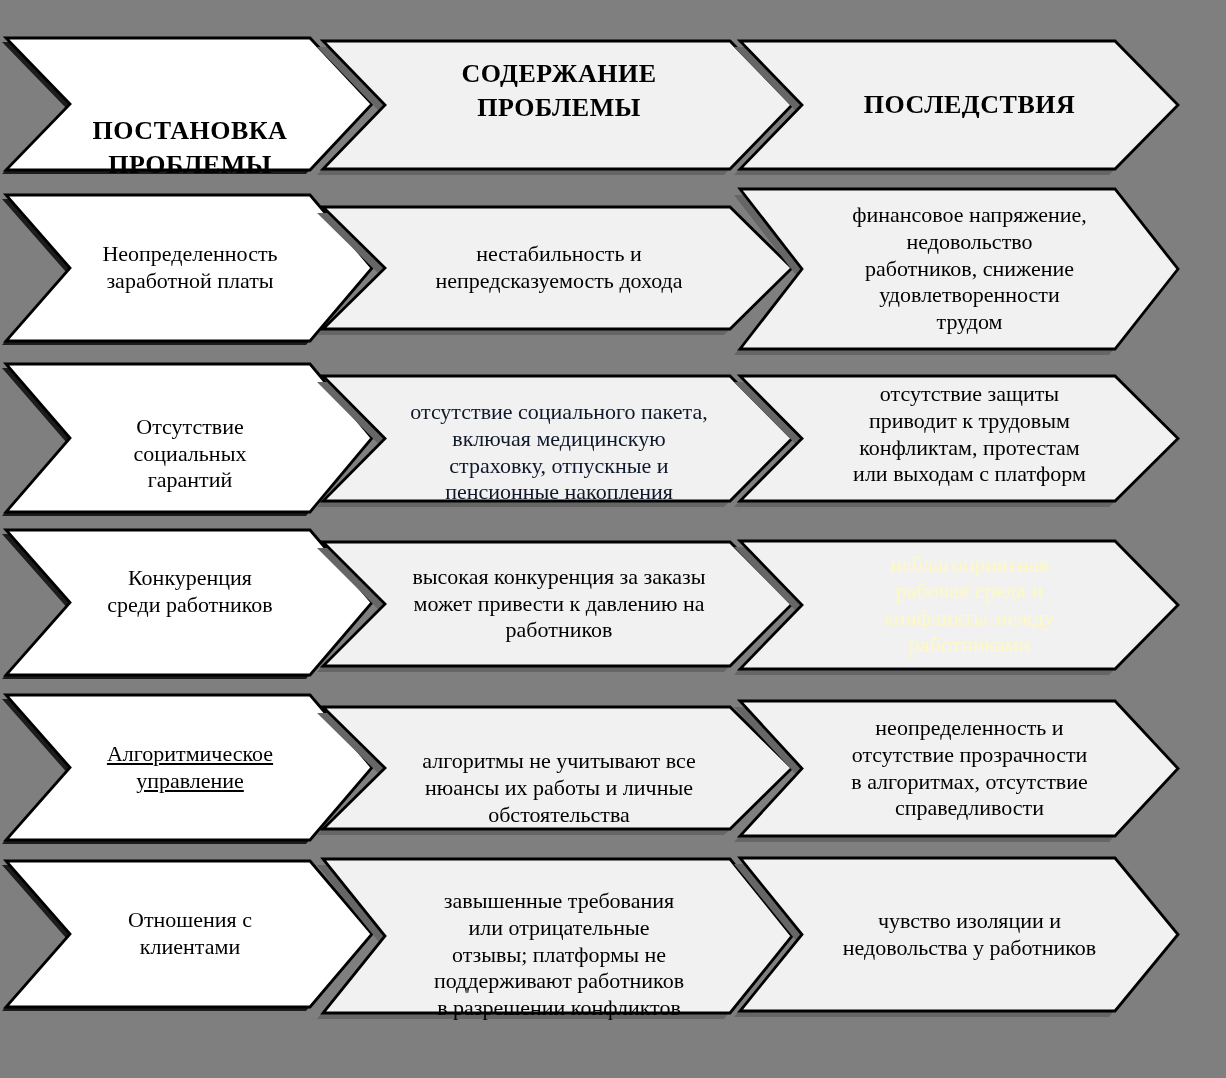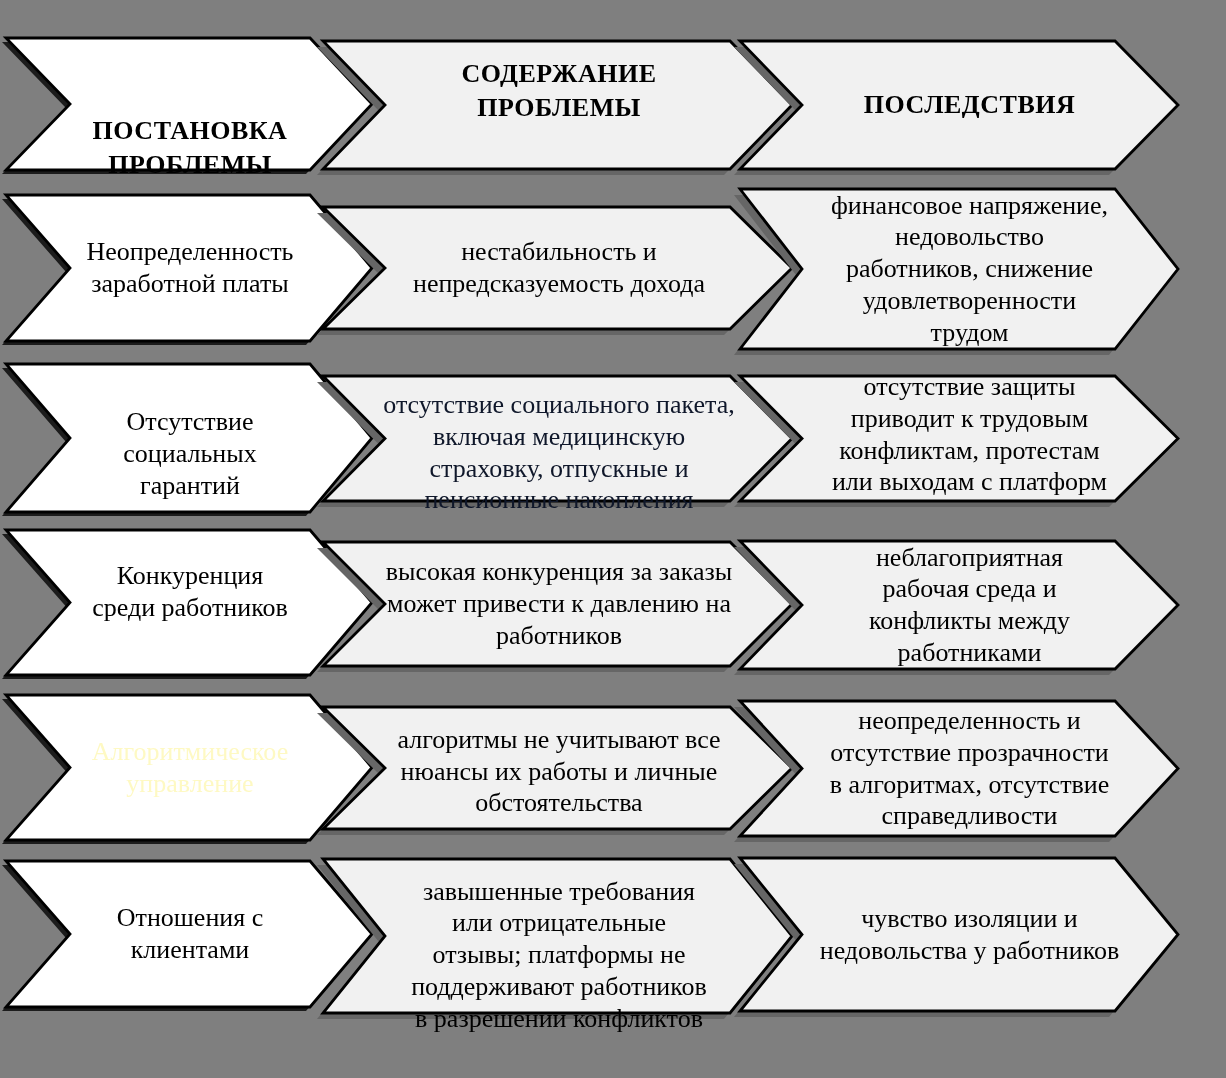--- a/index.html
+++ b/index.html
@@ -22,21 +22,21 @@
     display: block;
   }
   .cell {
     position: absolute;
     display: flex;
     align-items: center;
     justify-content: center;
     text-align: center;
     white-space: pre-line;
     color: #000000;
-    font-size: 26px;
+    font-size: 22px;
     line-height: 1.22;
     pointer-events: none;
   }
   .cell.header {
     font-weight: bold;
     font-size: 26px;
     line-height: 1.3;
     letter-spacing: 0.5px;
   }
 </style>
@@ -142,27 +142,27 @@
 пенсионные накопления</div>
       <div class="cell" style="left: 797px; top: 376px; width: 345px; height: 117px; color: rgb(0, 0, 0);">отсутствие защиты
 приводит к трудовым
 конфликтам, протестам
 или выходам с платформ</div>
       <div class="cell" style="left: 55px; top: 530px; width: 270px; height: 123px; color: rgb(0, 0, 0);">Конкуренция
 среди работников</div>
       <div class="cell" style="left: 364px; top: 542px; width: 390px; height: 124px; color: rgb(0, 0, 0); text-align: center;">высокая конкуренция за заказы
 может привести к давлению на
 работников</div>
-      <div class="cell" style="left: 797px; top: 541px; width: 345px; height: 128px; color: #000000;">неблагоприятная
+      <div class="cell" style="left: 797px; top: 541px; width: 345px; height: 128px; color: #fef9c3;">неблагоприятная
 рабочая среда и
 конфликты между
 работниками</div>
-      <div class="cell" style="left: 55px; top: 695px; width: 270px; height: 145px; color: #fef9c3;">Алгоритмическое
+      <div class="cell" style="left: 55px; top: 695px; width: 270px; height: 145px; color: #000000; text-decoration: underline;">Алгоритмическое
 управление</div>
-      <div class="cell" style="left: 364px; top: 699px; width: 390px; height: 145px; color: rgb(0, 0, 0);">алгоритмы не учитывают все
+      <div class="cell" style="left: 364px; top: 716px; width: 390px; height: 145px; color: rgb(0, 0, 0);">алгоритмы не учитывают все
 нюансы их работы и личные
 обстоятельства</div>
       <div class="cell" style="left: 797px; top: 701px; width: 345px; height: 135px; color: rgb(0, 0, 0);">неопределенность и
 отсутствие прозрачности
 в алгоритмах, отсутствие
 справедливости</div>
       <div class="cell" style="left: 55px; top: 861px; width: 270px; height: 146px; color: rgb(0, 0, 0); text-align: center;">Отношения с
 клиентами</div>
       <div class="cell" style="left: 364px; top: 859px; width: 390px; height: 192px; color: rgb(0, 0, 0);">завышенные требования
 или отрицательные

